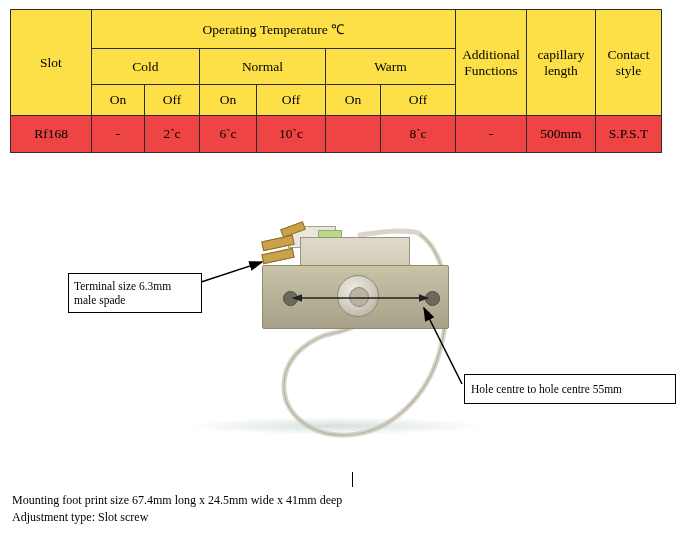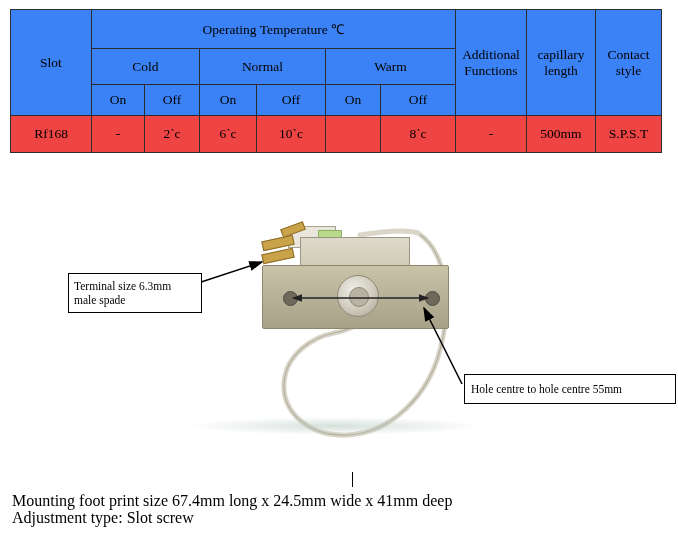--- a/index.html
+++ b/index.html
@@ -27,21 +27,21 @@
   .spec-table td, .spec-table th {
     border: 1px solid #2d2d2d;
     text-align: center;
     vertical-align: middle;
     font-weight: normal;
     font-size: 13.5px;
     font-family: "Liberation Serif", serif;
     padding: 0;
   }
   .hdr {
-    background: #3b82f6;
+    background: #fde047;
   }
   .val {
     background: #ef4444;
     height: 36px;
   }
   .h-tall { height: 38px; }
   .h-mid  { height: 35px; }
   .h-sm   { height: 30px; }
 
   
@@ -169,21 +169,21 @@
     width: 678px;
     height: 541px;
     pointer-events: none;
   }
 
   
   .footnotes {
     position: absolute;
     left: 12px;
     top: 492px;
-    font-size: 16px;
+    font-size: 12px;
     line-height: 17px;
     font-family: "Liberation Serif", serif;
   }
   .caret {
     position: absolute;
     left: 352px;
     top: 472px;
     width: 1px;
     height: 15px;
     background: #000;

